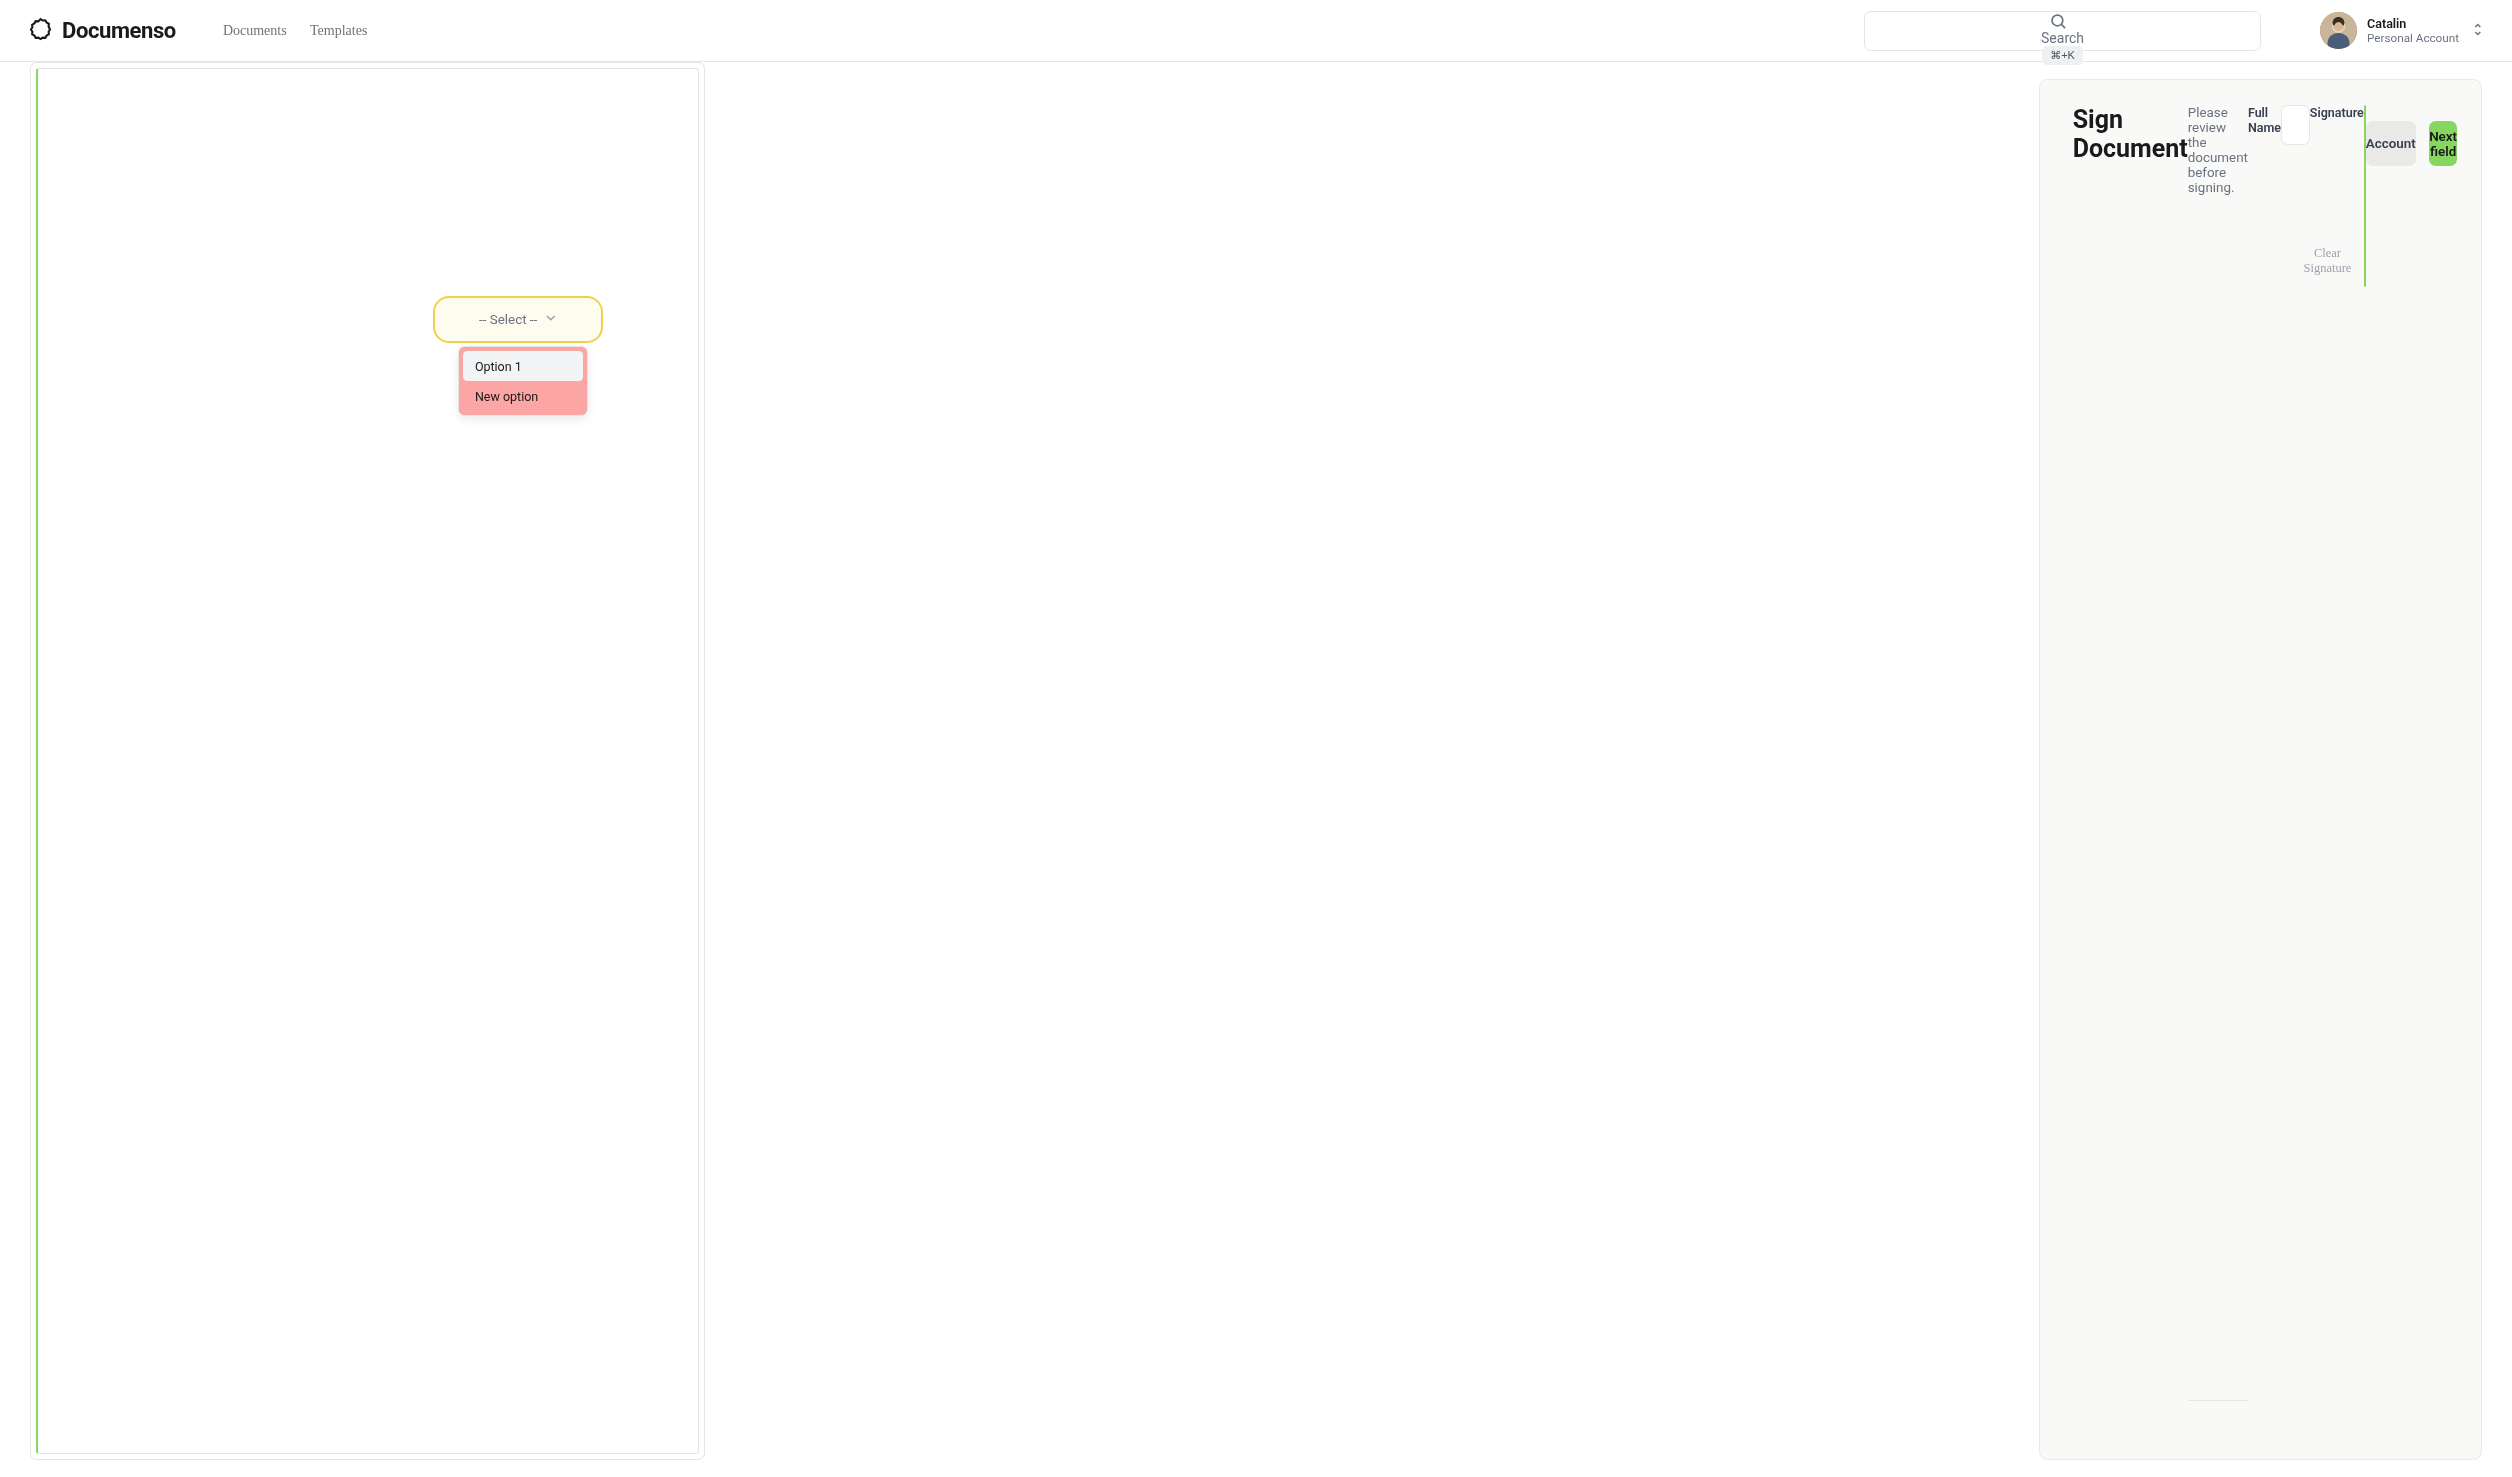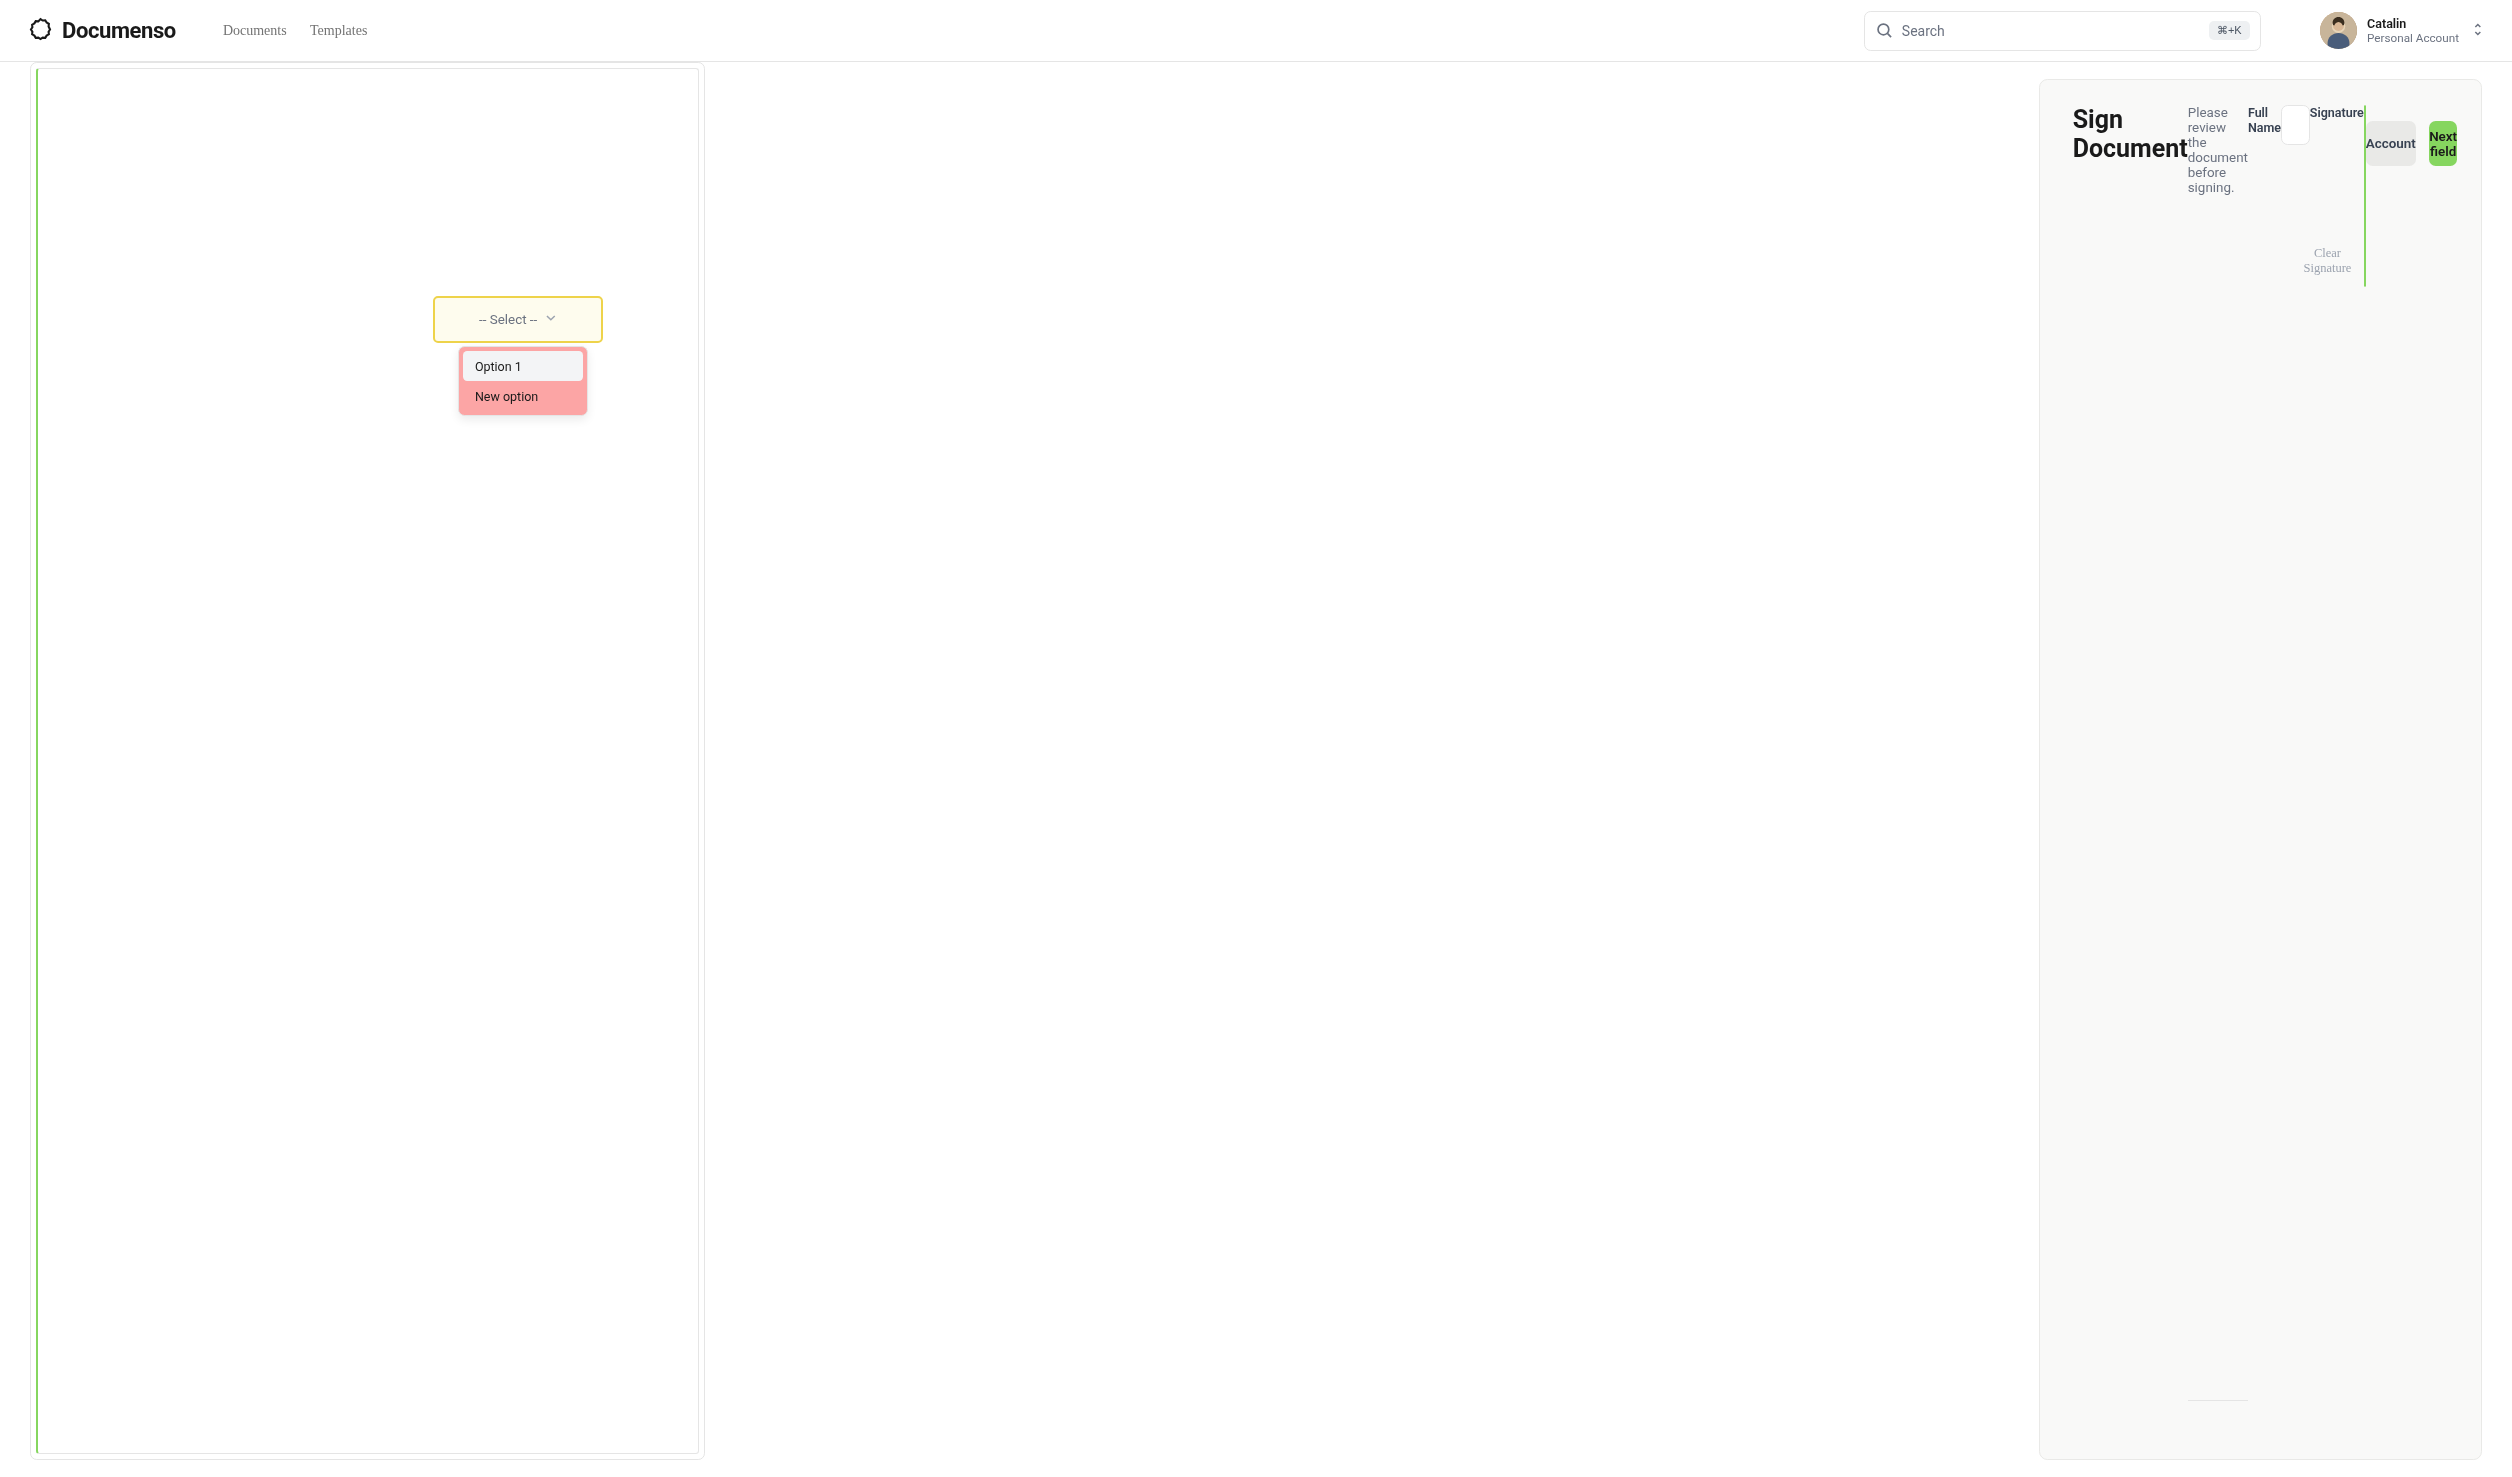--- a/index.html
+++ b/index.html
@@ -53,20 +53,21 @@
       position: relative;
     }
     .search-box {
       width: 397px;
       height: 40px;
       border: 0.8px solid #e5e5e5;
       border-radius: 6.7px;
       display: flex;
       align-items: center;
       padding: 0 10px;
+      flex-direction: column;
     }
     .search-icon-wrap {
       color: #6b7280;
       margin-right: 8.4px;
       display: flex;
       align-items: center;
     }
     .search-placeholder {
       color: #6b7280;
       font-size: 14px;
@@ -142,21 +143,21 @@
       min-height: 618px;
     }
     .select-field {
       position: absolute;
       top: 227px;
       left: 395px;
       width: 170px;
       height: 47px;
       border: 2.5px solid #eed34a;
       background: rgba(253, 248, 212, 0.4);
-      border-radius: 5px;
+      border-radius: 16px;
       display: flex;
       align-items: center;
       justify-content: center;
       gap: 8px;
       cursor: pointer;
     }
     .select-label {
       color: #6b7280;
       font-size: 13.4px;
     }

